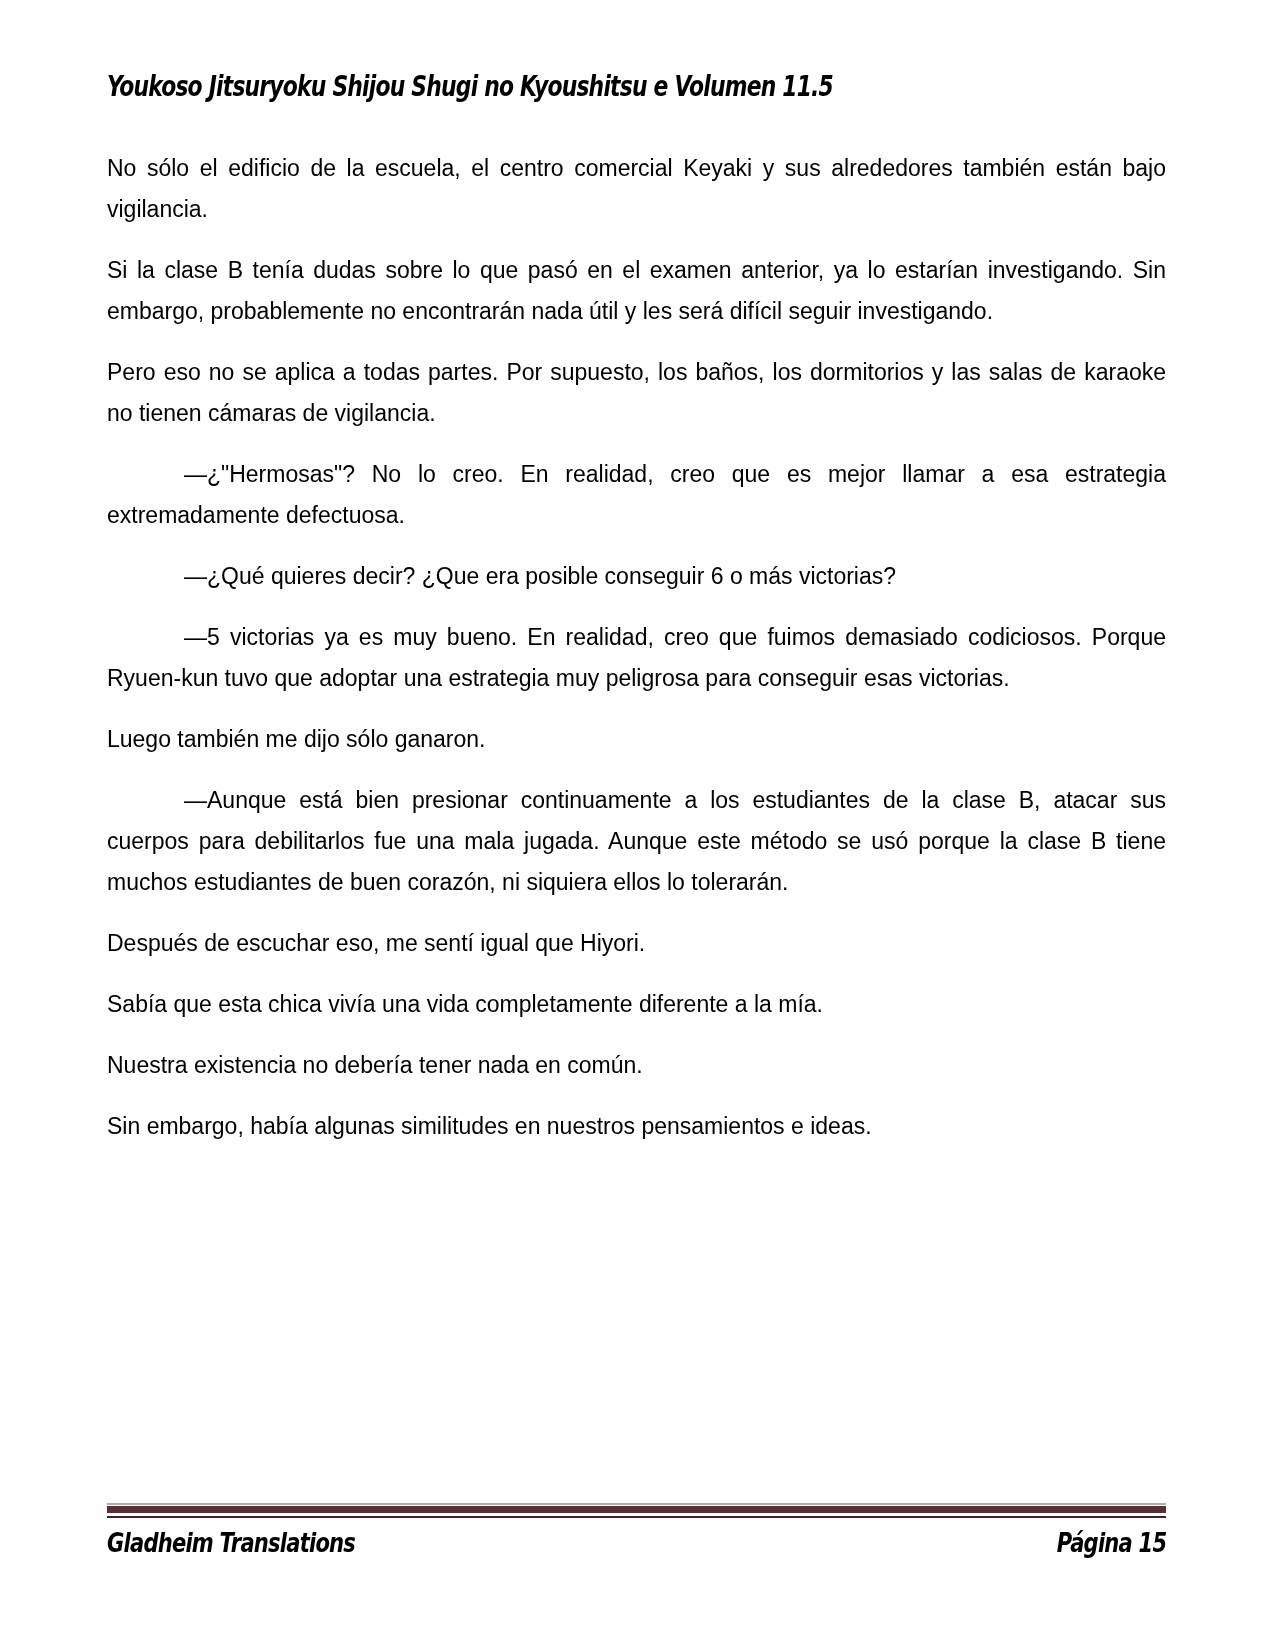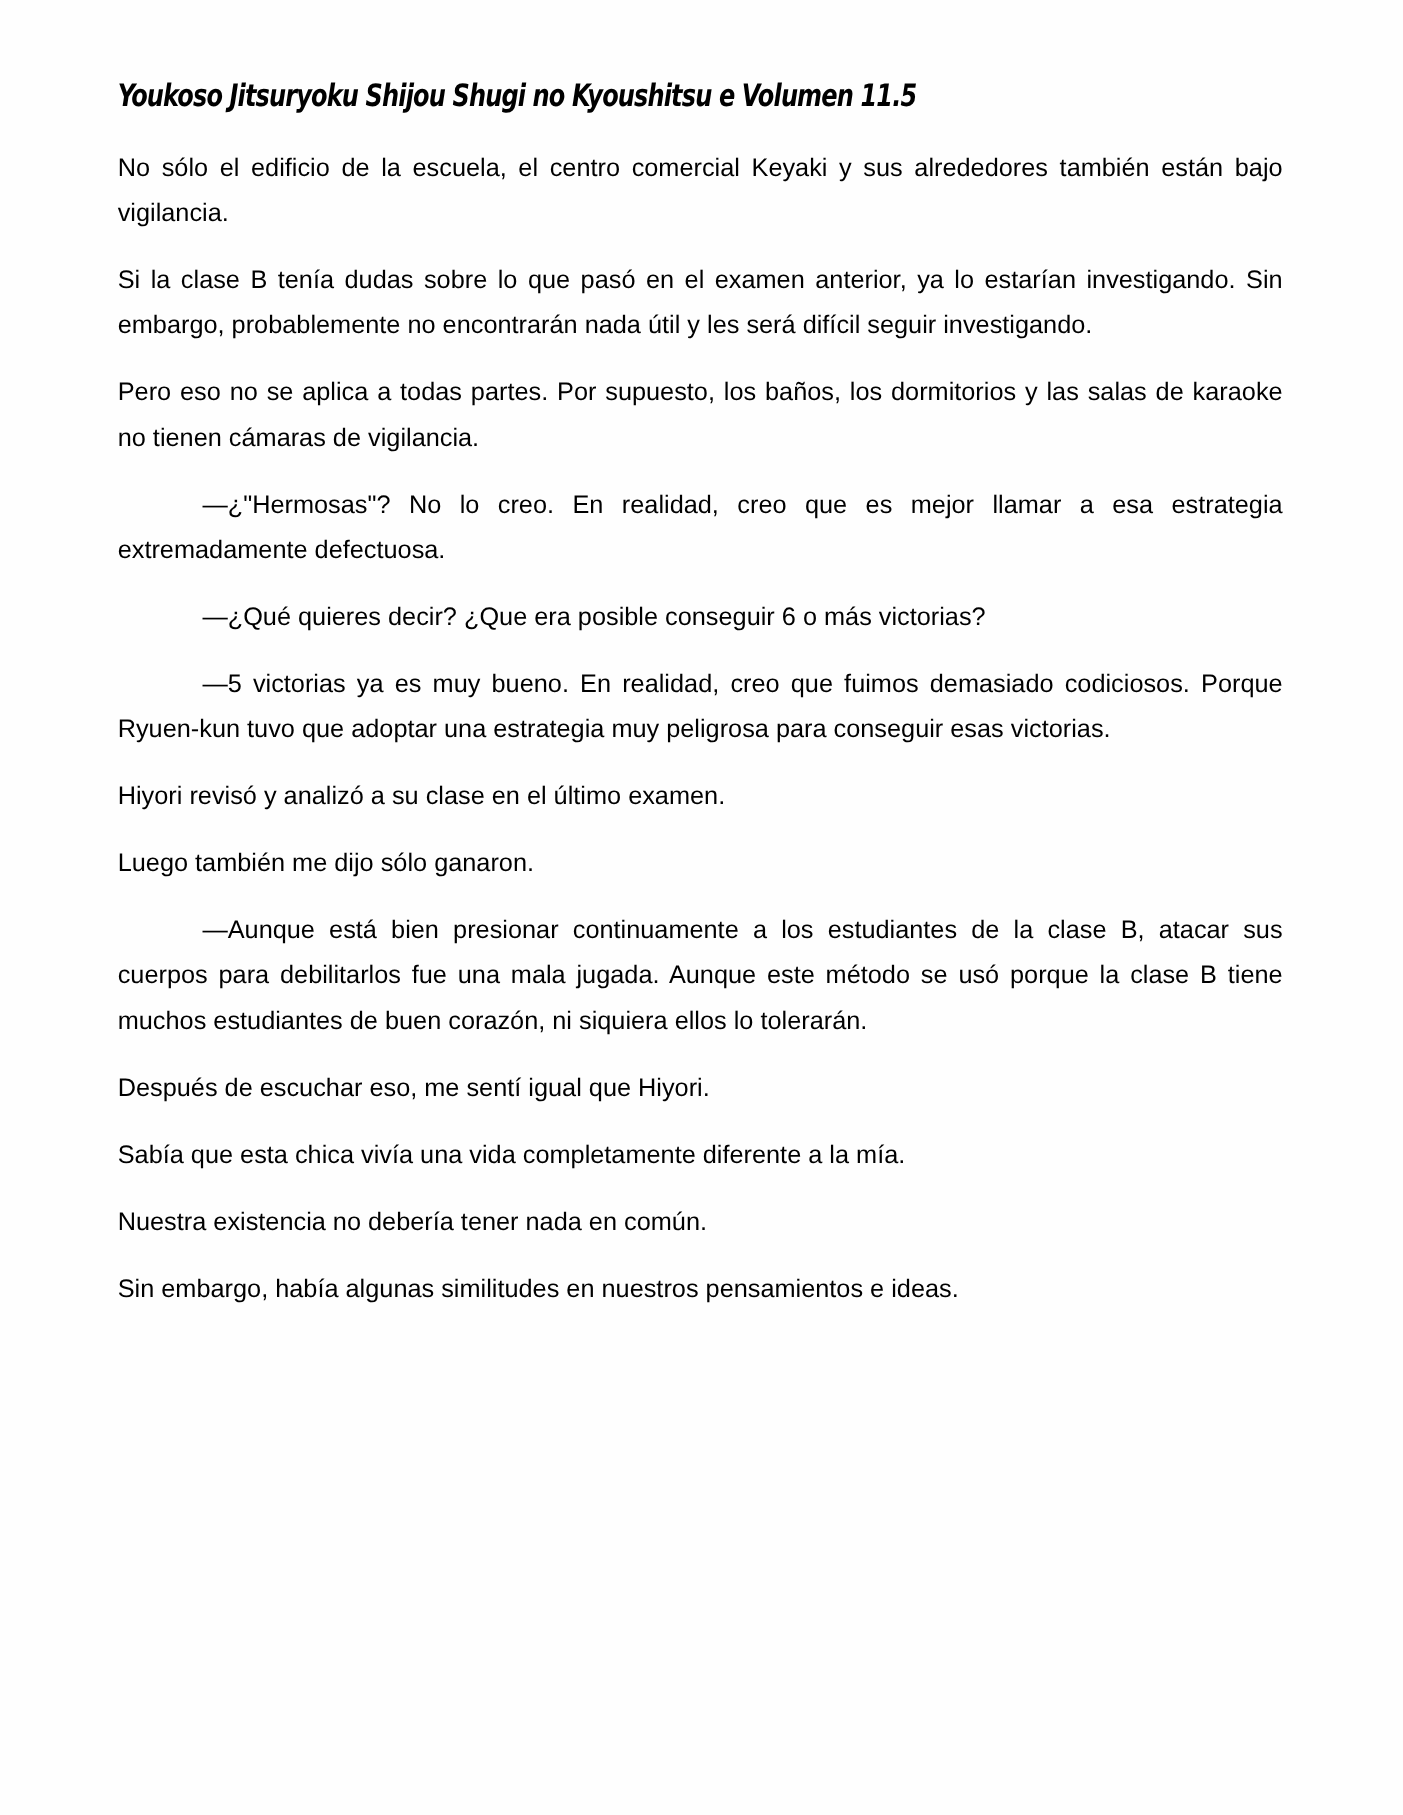--- a/index.html
+++ b/index.html
@@ -32,21 +32,21 @@
     color: #000;
   }
   .content {
     position: absolute;
     top: 132px; left: 107px; right: 109px;
     font-size: 23px;
     line-height: 41px;
     text-align: justify;
   }
   .content p {
-    margin: 0 0 20px 0;
+    margin: 16px 0 20px 0;
     padding: 0;
   }
   .content p.indent {
     text-indent: 77px;
   }
   .page-footer {
     position: absolute;
     top: 1503px; left: 107px; right: 109px;
   }
   .rule-thin-top   { height: 2px; background: #b5aca6; }
@@ -73,23 +73,39 @@
     <span class="deco-text">Youkoso Jitsuryoku Shijou Shugi no Kyoushitsu e Volumen 11.5</span>
   </div>
 
   <div class="content">
     <p>No sólo el edificio de la escuela, el centro comercial Keyaki y sus alrededores también están bajo vigilancia.</p>
     <p>Si la clase B tenía dudas sobre lo que pasó en el examen anterior, ya lo estarían investigando. Sin embargo, probablemente no encontrarán nada útil y les será difícil seguir investigando.</p>
     <p>Pero eso no se aplica a todas partes. Por supuesto, los baños, los dormitorios y las salas de karaoke no tienen cámaras de vigilancia.</p>
     <p class="indent">—¿"Hermosas"? No lo creo. En realidad, creo que es mejor llamar a esa estrategia extremadamente defectuosa.</p>
     <p class="indent">—¿Qué quieres decir? ¿Que era posible conseguir 6 o más victorias?</p>
     <p class="indent">—5 victorias ya es muy bueno. En realidad, creo que fuimos demasiado codiciosos. Porque Ryuen-kun tuvo que adoptar una estrategia muy peligrosa para conseguir esas victorias.</p>
-    <p>Hiyori revisó y analizó a su clase en el último examen.</p>
     <p>Luego también me dijo sólo ganaron.</p>
     <p class="indent">—Aunque está bien presionar continuamente a los estudiantes de la clase B, atacar sus cuerpos para debilitarlos fue una mala jugada. Aunque este método se usó porque la clase B tiene muchos estudiantes de buen corazón, ni siquiera ellos lo tolerarán.</p>
     <p>Después de escuchar eso, me sentí igual que Hiyori.</p>
     <p>Sabía que esta chica vivía una vida completamente diferente a la mía.</p>
     <p>Nuestra existencia no debería tener nada en común.</p>
     <p>Sin embargo, había algunas similitudes en nuestros pensamientos e ideas.</p>
   </div>
 
+  <div class="page-footer">
+    <div>
+      <div class="rule-thin-top"></div>
+      <div class="rule-gap-sm"></div>
+      <div class="rule-thick"></div>
+      <div class="rule-gap"></div>
+      <div class="rule-thin"></div>
+    </div>
+    <div class="footer-row">
+      <span class="footer-left">
+        <span class="deco-text">Gladheim Translations</span>
+      </span>
+      <span class="footer-right">
+        <span class="deco-text">Página 15</span>
+      </span>
+    </div>
+  </div>
 
 </div>
 
 </body></html>

